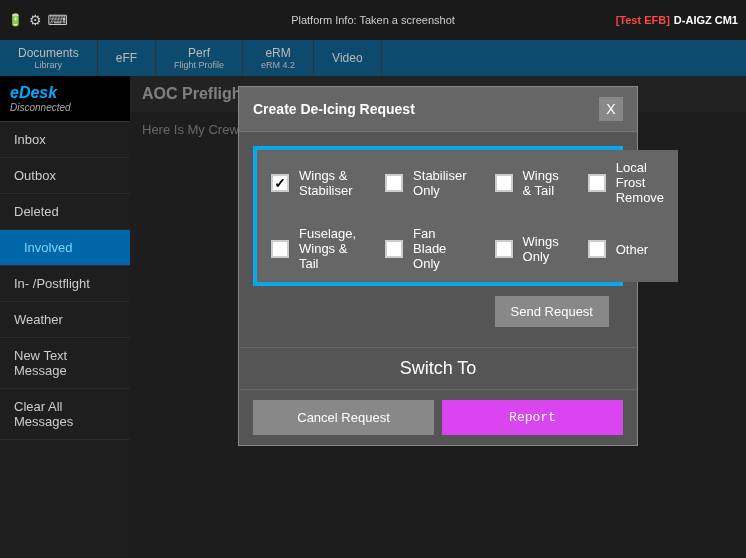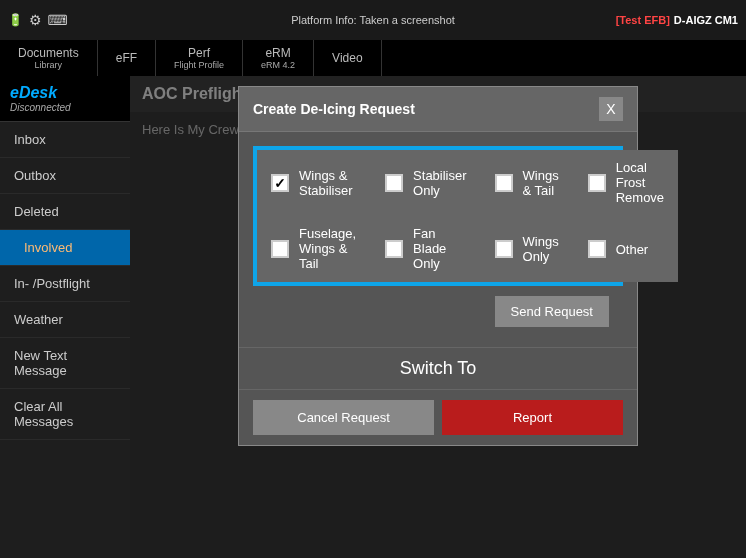--- a/index.html
+++ b/index.html
@@ -56,21 +56,21 @@
       font-size: 12px;
     }
     .gear-icon, .keyboard-icon {
       color: #ccc;
       font-size: 14px;
     }
 
     
     .nav-tabs {
       height: 36px;
-      background: #000000;
+      background: #0c4a6e;
       display: flex;
       align-items: stretch;
     }
     .nav-tab {
       padding: 0 18px;
       display: flex;
       flex-direction: column;
       align-items: center;
       justify-content: center;
       color: #bbb;
@@ -121,21 +121,21 @@
     }
     .sidebar-item {
       padding: 10px 14px;
       color: #ccc;
       cursor: pointer;
       border-bottom: 1px solid #2a2a2a;
       font-size: 13px;
     }
     .sidebar-item.active {
       background: #0066aa;
-      color: #fdba74;
+      color: #7dd3fc;
       padding-left: 24px;
     }
 
     
     .content-area {
       flex: 1;
       background: #3a3a3a;
       position: relative;
     }
 
@@ -289,21 +289,22 @@
       text-align: center;
       font-size: 13px;
       cursor: pointer;
       border: none;
       color: #fff;
     }
     .btn-cancel {
       background: #888;
     }
     .btn-report {
-      background: #b91c1c;
+      background: #d946ef;
+      font-family: Liberation Mono, monospace;
     }
 
     
     .right-tabs {
       display: flex;
       margin-left: 8px;
     }
     .right-tab {
       padding: 0 10px;
       font-size: 11px;

